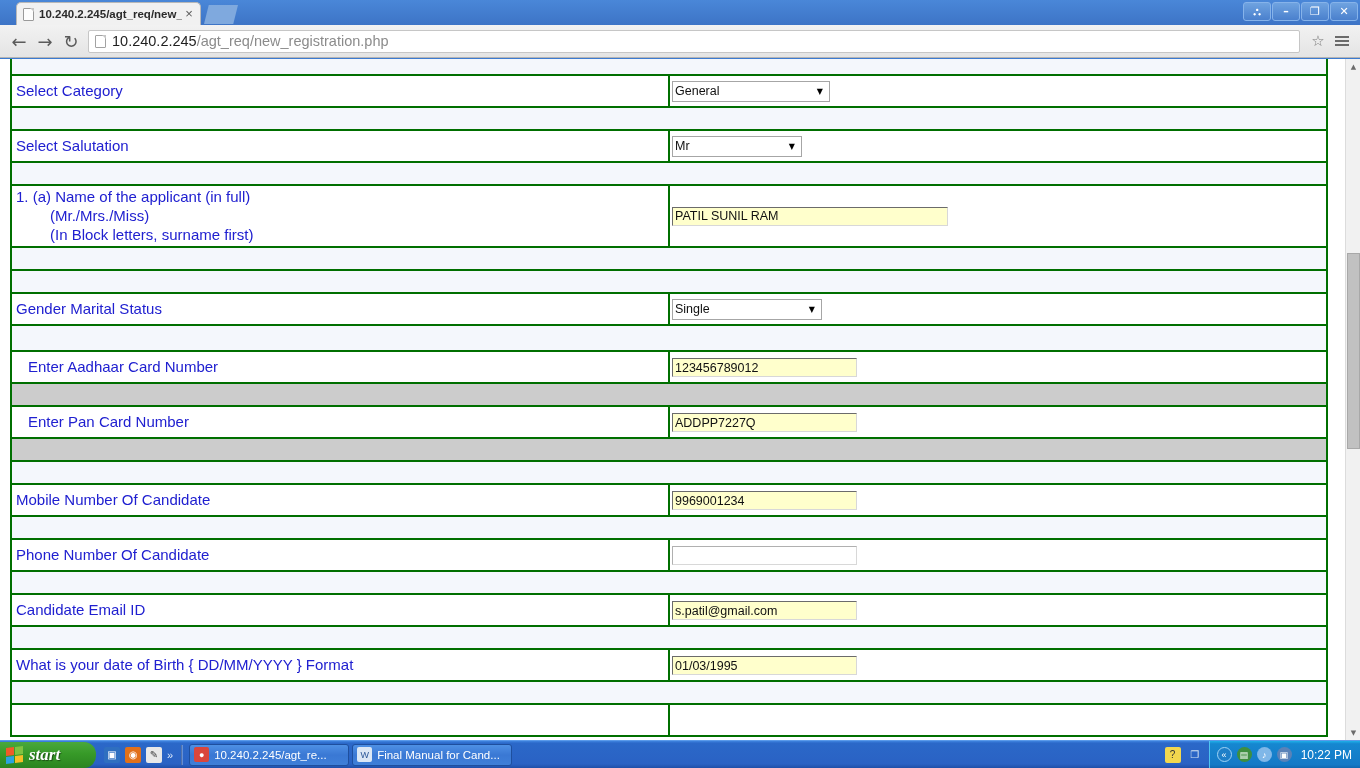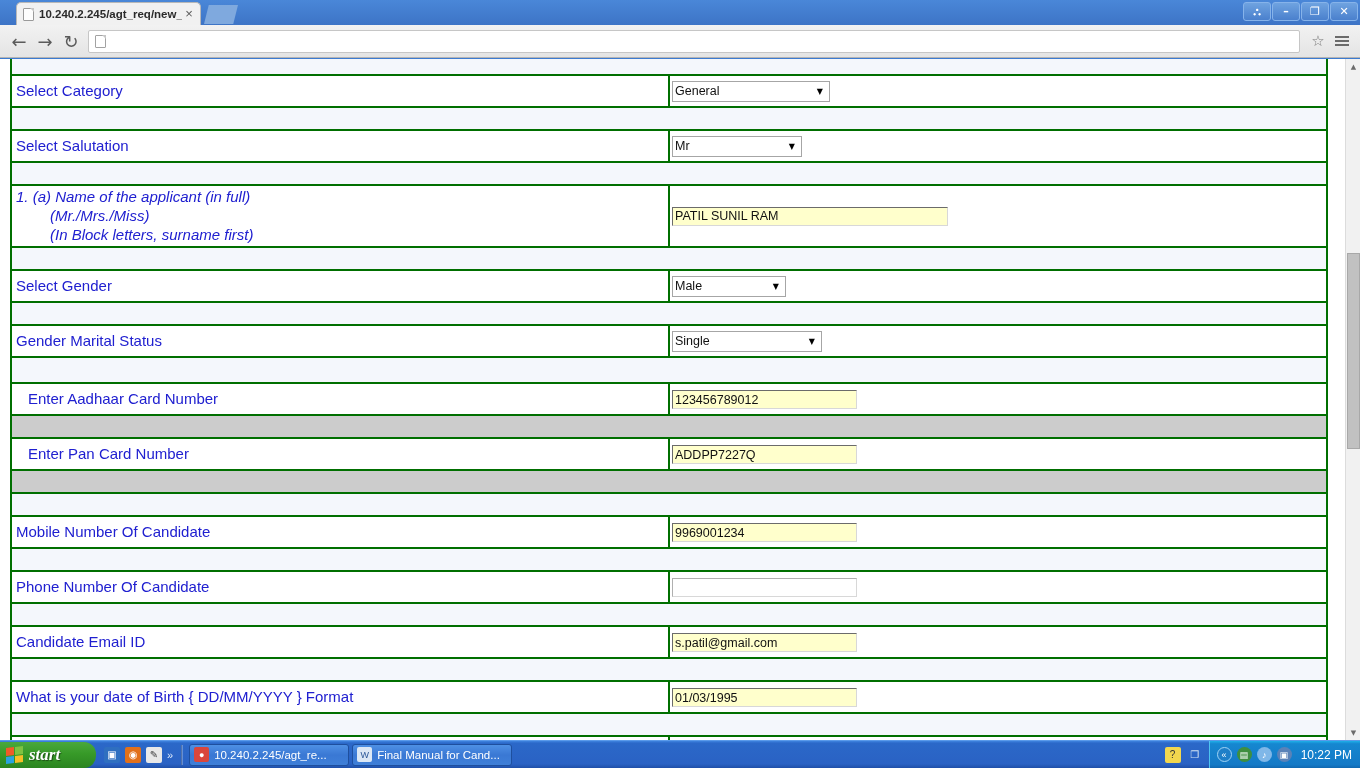--- a/index.html
+++ b/index.html
@@ -436,20 +436,21 @@
     </div>
     <div class="navbtn">
       <span>→</span>
     </div>
     <div class="navbtn">
       <span>↻</span>
     </div>
 
     <div id="omnibox">
       <span id="omnibox-icon"></span>
+      <span id="url-text"><span class="host">10.240.2.245</span><span>/agt_req/new_registration.php</span></span>
     </div>
 
     <div id="star-btn">
       <span>☆</span>
     </div>
     <div id="menu-btn">
       <i></i>
         <i></i>
         <i></i>
     </div>
@@ -491,44 +492,36 @@
             <td class="inputcell">
               <span class="selwrap"><select class="sel s130"><option>Mr</option></select></span>
             </td>
           </tr>
 
           <tr class="spacer">
               <td colspan="2"></td>
             </tr>
 
           <tr class="fieldrow">
-            <td class="labelcell" style="height:62px;font-style:italic;">
+            <td class="labelcell" style="height:62px;">
               <div class="label">
                 <span>1. (a) Name of the applicant (in full)</span>
                 <span class="l2">(Mr./Mrs./Miss)</span>
                 <span class="l2">(In Block letters, surname first)</span>
               </div>
             </td>
             <td class="inputcell">
               <input class="txt w276" value="PATIL SUNIL RAM" style="">
             </td>
           </tr>
 
           <tr class="spacer">
               <td colspan="2"></td>
             </tr>
 
-          <tr class="fieldrow">
-            <td class="labelcell">
-              <div class="label">Select Gender</div>
-            </td>
-            <td class="inputcell">
-              <span class="selwrap"><select class="sel s114"><option>Male</option></select></span>
-            </td>
-          </tr>
 
           <tr class="spacer">
               <td colspan="2"></td>
             </tr>
 
           <tr class="fieldrow">
             <td class="labelcell">
               <div class="label">Gender Marital Status</div>
             </td>
             <td class="inputcell">

